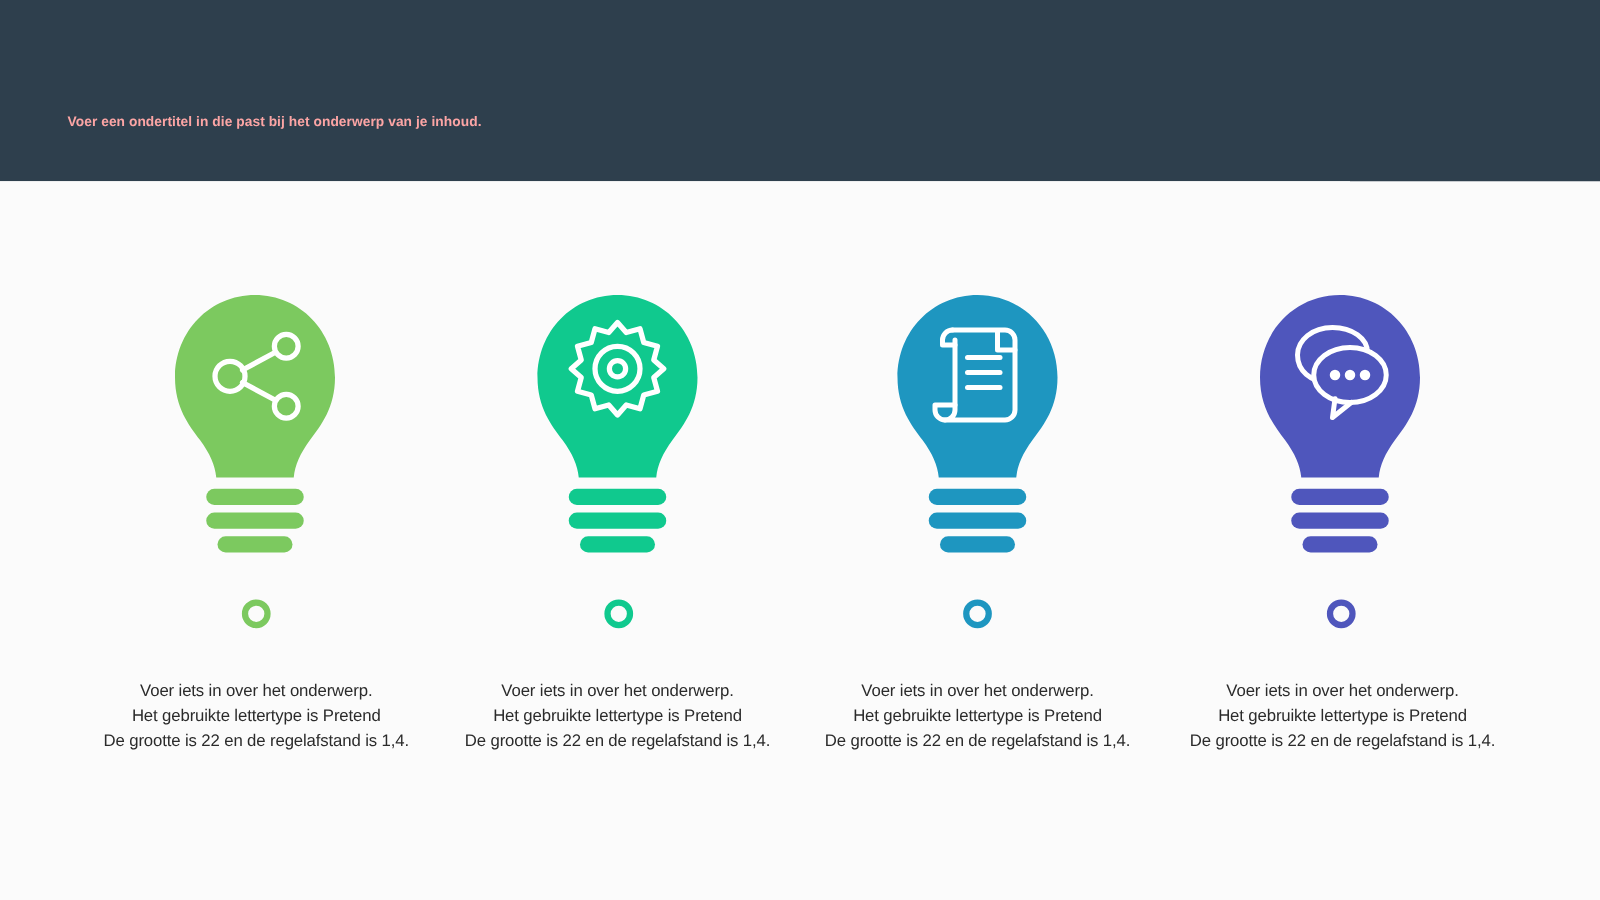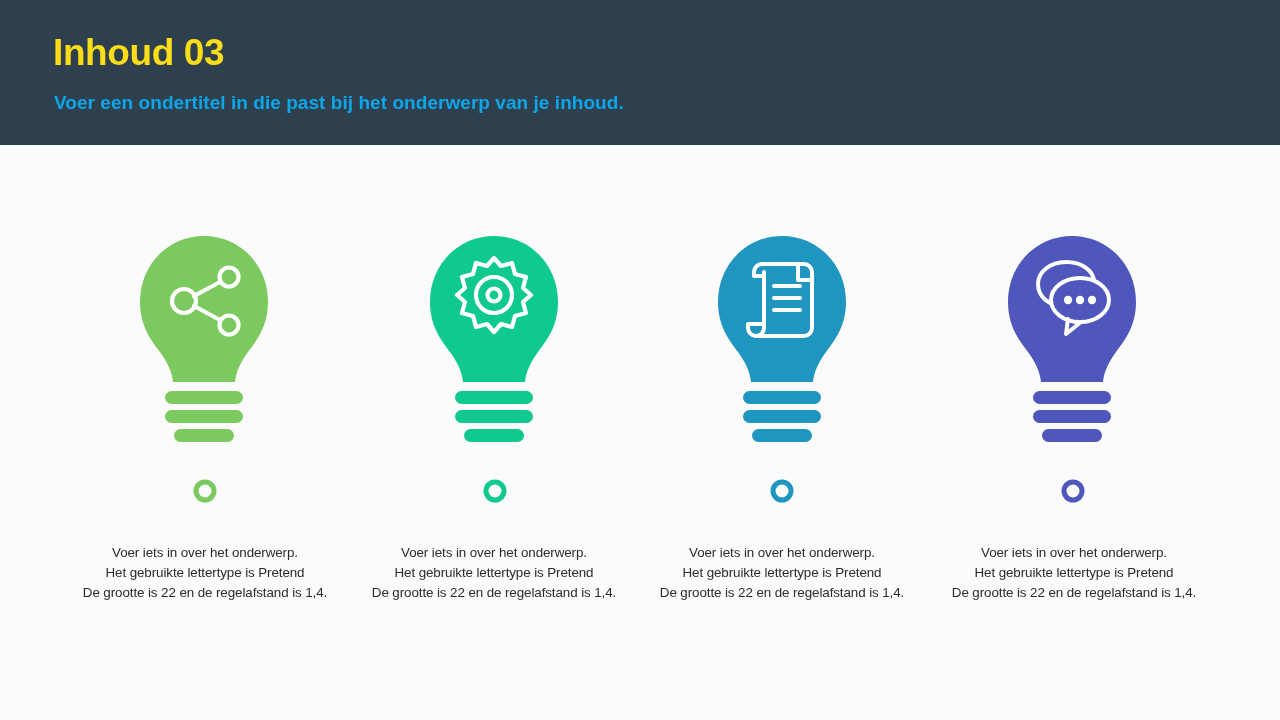--- a/index.html
+++ b/index.html
@@ -24,23 +24,23 @@
     font-size:37px;
     font-weight:bold;
     color:#fbdc18;
     letter-spacing:-0.4px;
     line-height:1.15;
     white-space:nowrap;
   }
   .header-subtitle {
     position:absolute;
     left:54px; top:92px;
-    font-size:19px;
+    font-size:11px;
     font-weight:bold;
-    color:#0ea5e9;
+    color:#fca5a5;
     letter-spacing:0.05px;
     white-space:nowrap;
   }
 
   
   .stage {
     position:absolute;
     left:0; top:145px;
     width:1080px; height:575px;
     background:#fbfbfb;
@@ -83,21 +83,20 @@
   .caption.c0 { left:60px; }
   .caption.c1 { left:349px; }
   .caption.c2 { left:637px; }
   .caption.c3 { left:929px; }
   .caption-line { display:block; white-space:nowrap; }
 </style>
 </head>
 <body>
 
 <div class="header">
-  <div class="header-title">Inhoud 03</div>
   <div class="header-subtitle">Voer een ondertitel in die past bij het onderwerp van je inhoud.</div>
 </div>
 
 <div class="stage">
 
   <div class="bulbs">
 
     <div class="bulb-col c0">
       <svg class="bulb-svg" viewBox="0 0 160 230">
         <g>

